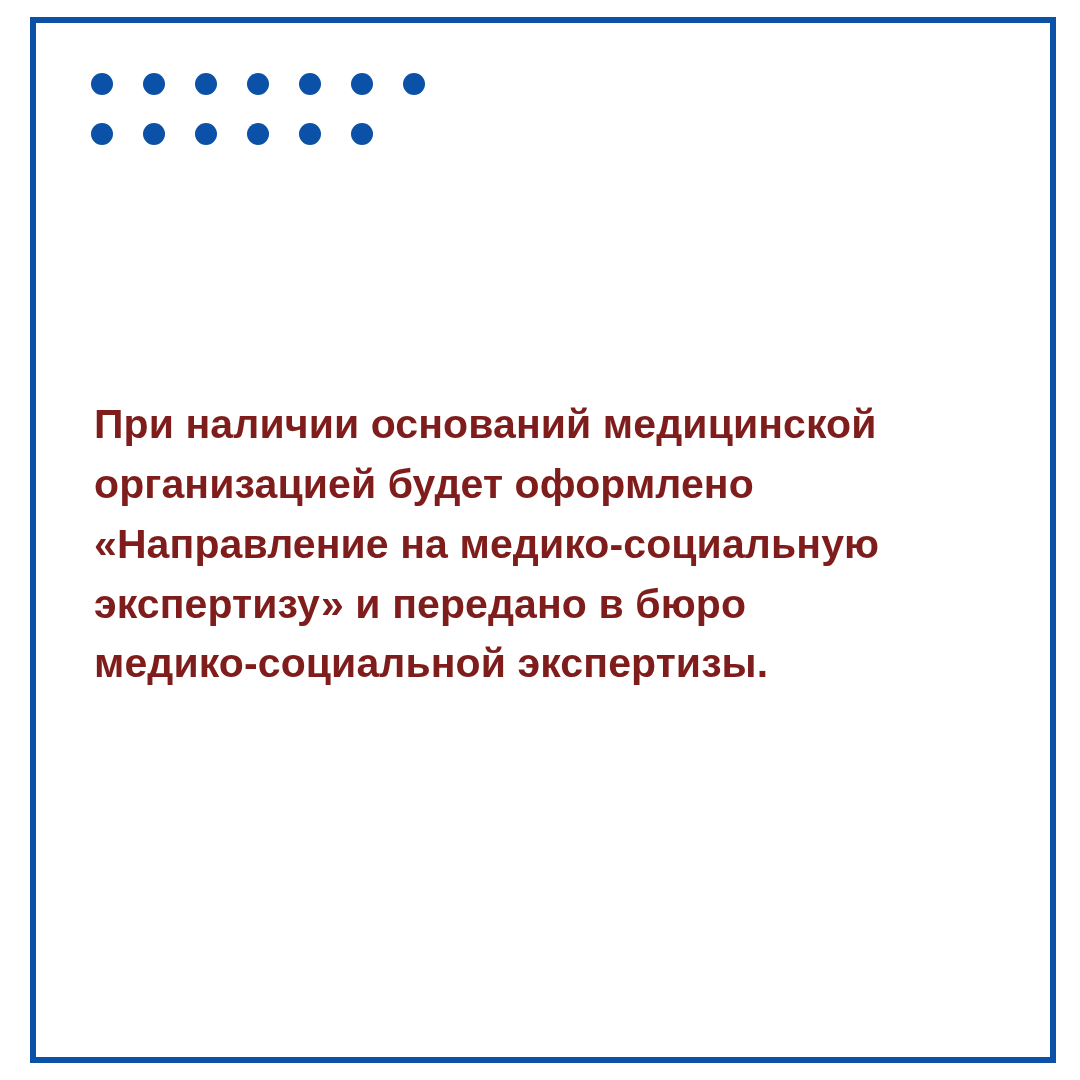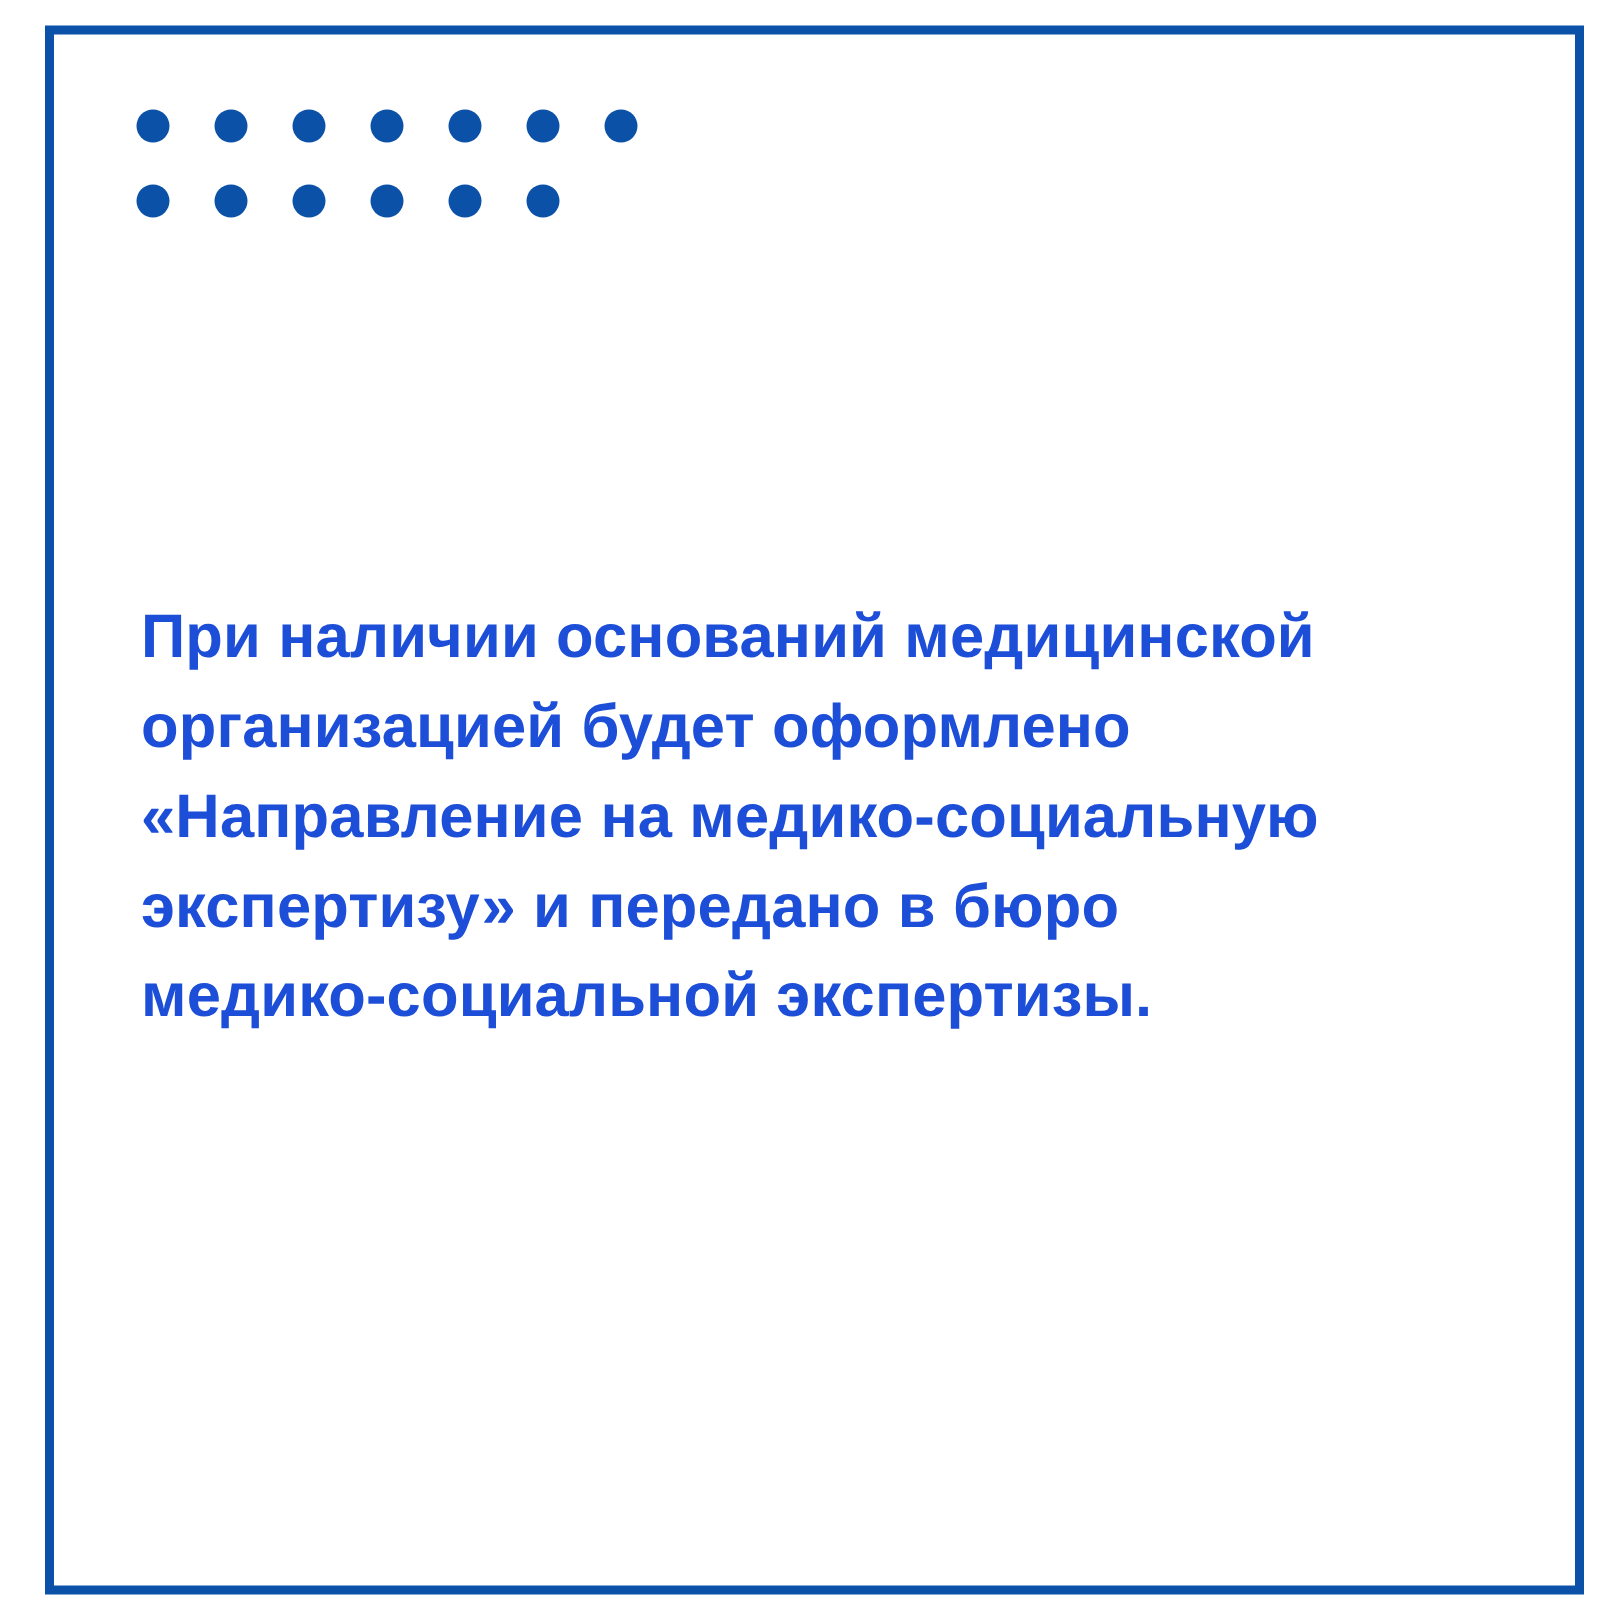--- a/index.html
+++ b/index.html
@@ -53,21 +53,21 @@
     flex: 0 0 auto;
   }
   .dot:last-child {
     margin-right: 0;
   }
   .body-text {
     position: absolute;
     left: 58px;
     top: 372px;
     width: 900px;
-    color: #1d4ed8;
+    color: #7f1d1d;
     font-size: 41px;
     line-height: 1.46;
     font-weight: bold;
     letter-spacing: 0.1px;
     white-space: pre-line;
   }
 </style>
 </head>
 <body>
 

